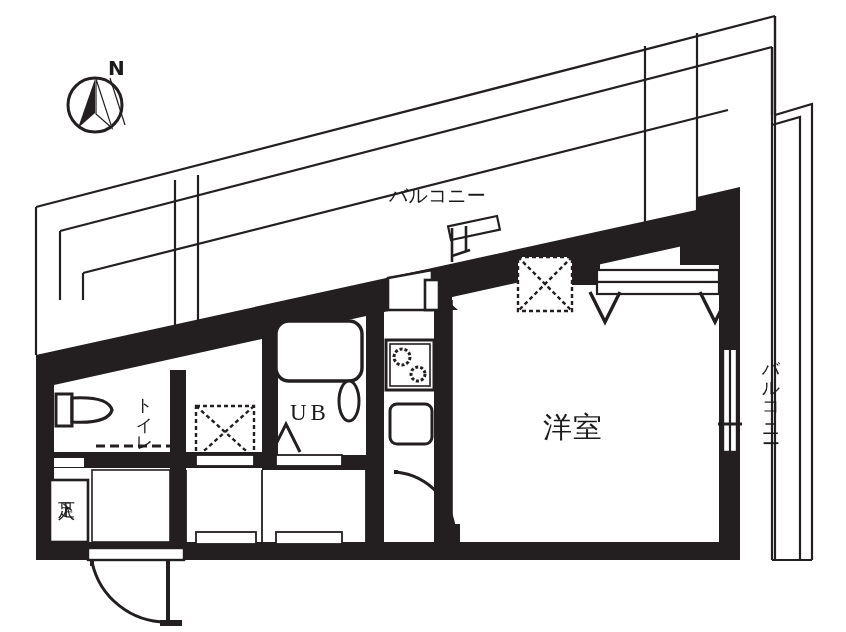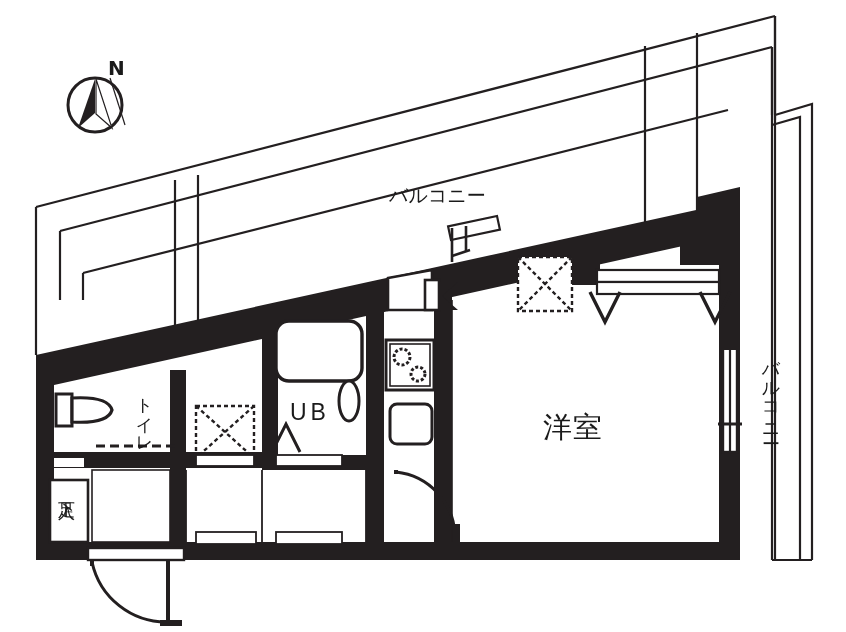--- a/index.html
+++ b/index.html
@@ -264,17 +264,17 @@
 
   <div class="lbl" id="label-balcony-top" style="left:389px; top:186px;">バルコニー</div>
 
   <div class="lbl lbl-vertical" id="label-balcony-right" style="left:762px; top:348px;">バルコニー</div>
 
   <div class="lbl" id="label-room-name" style="left:543px; top:381px;">洋室</div>
 
 
   <div class="lbl lbl-vertical" id="label-toilet" style="left:136px; top:386px;">トイレ</div>
 
-  <div class="lbl" id="label-ub" style="left:290px; top:401px;">UB</div>
+  <div class="lbl" id="label-ub" style="left:290px; top:401px;font-family:Liberation Serif, serif;">UB</div>
 
   <div class="lbl lbl-vertical" id="label-shoebox" style="left:58px; top:489px;">下足入</div>
 
 </div>
 
 </body></html>

